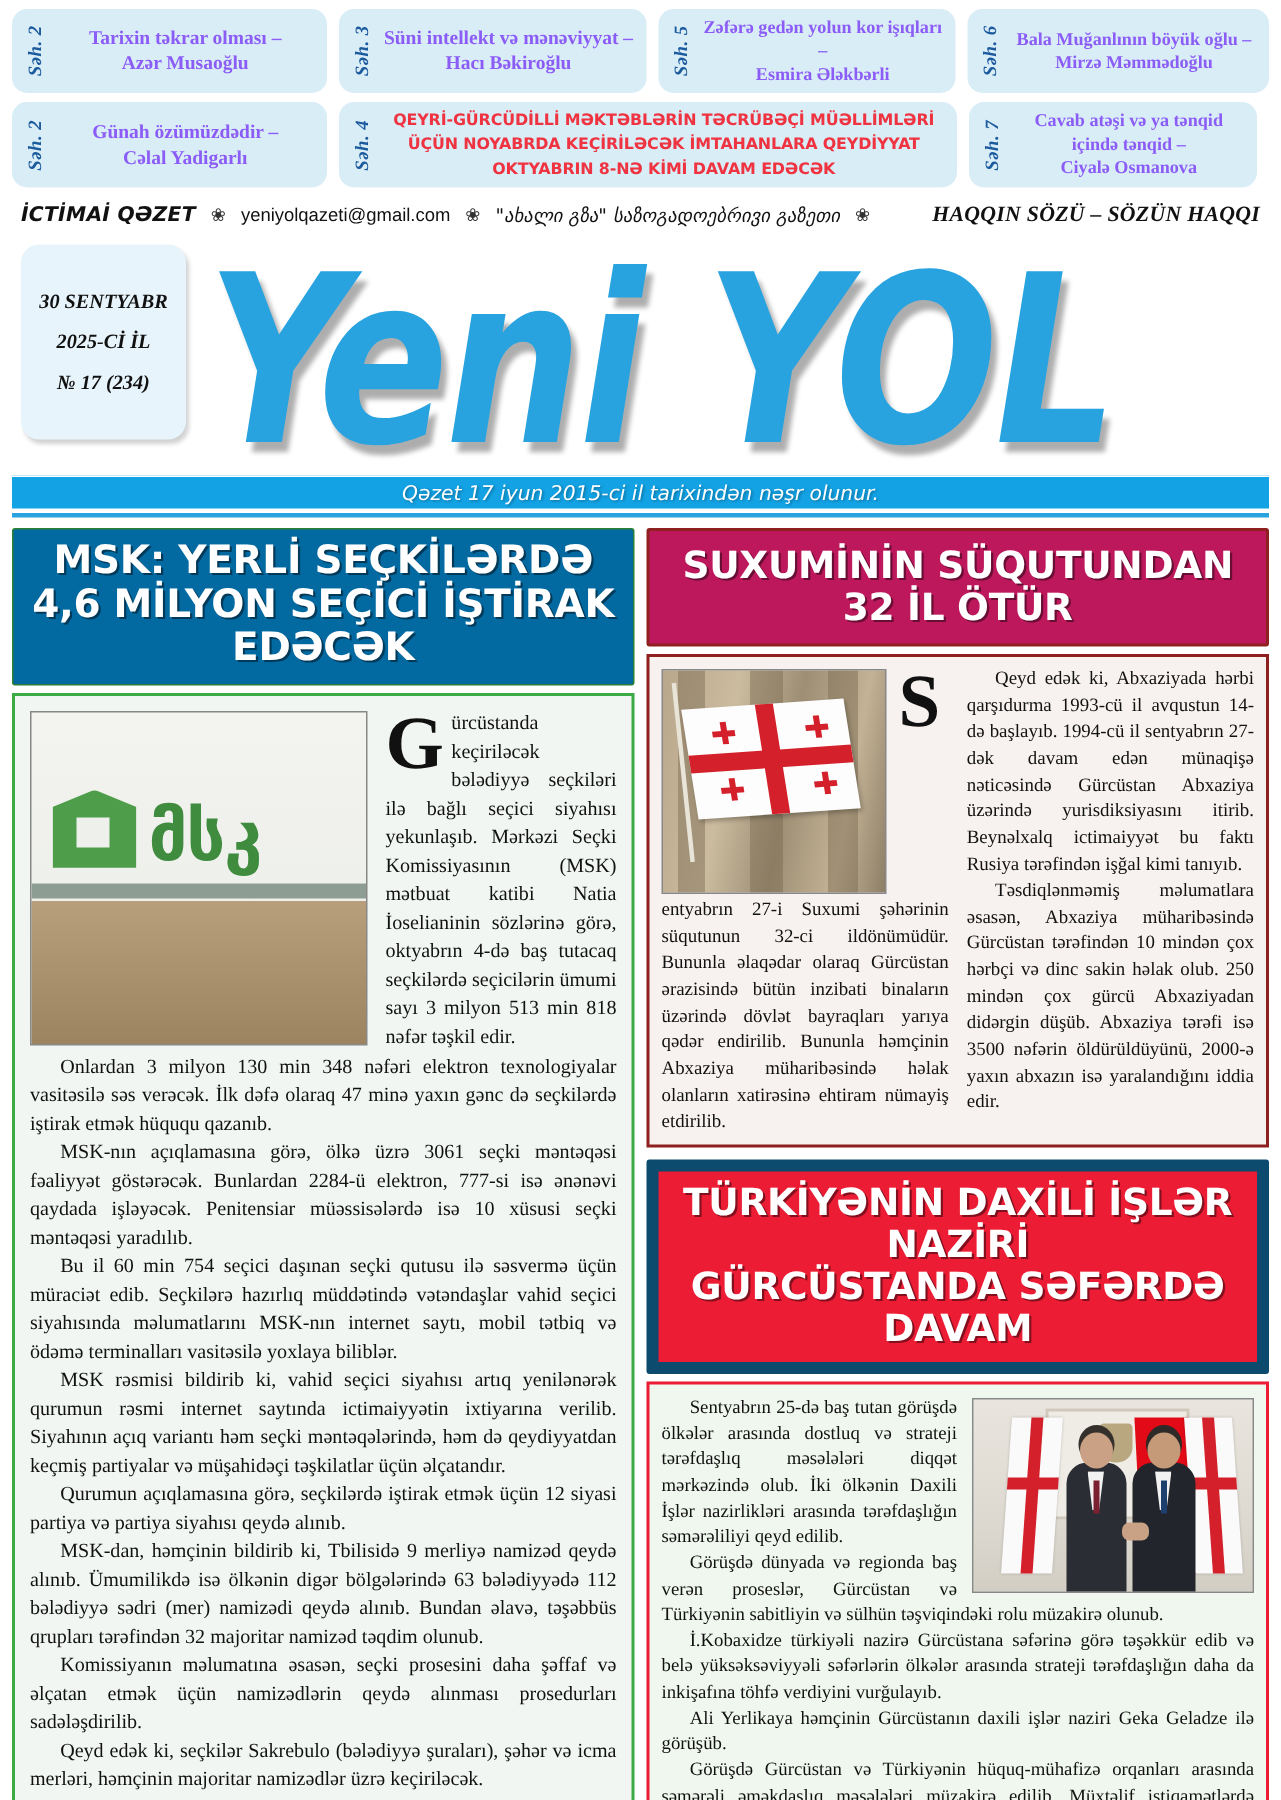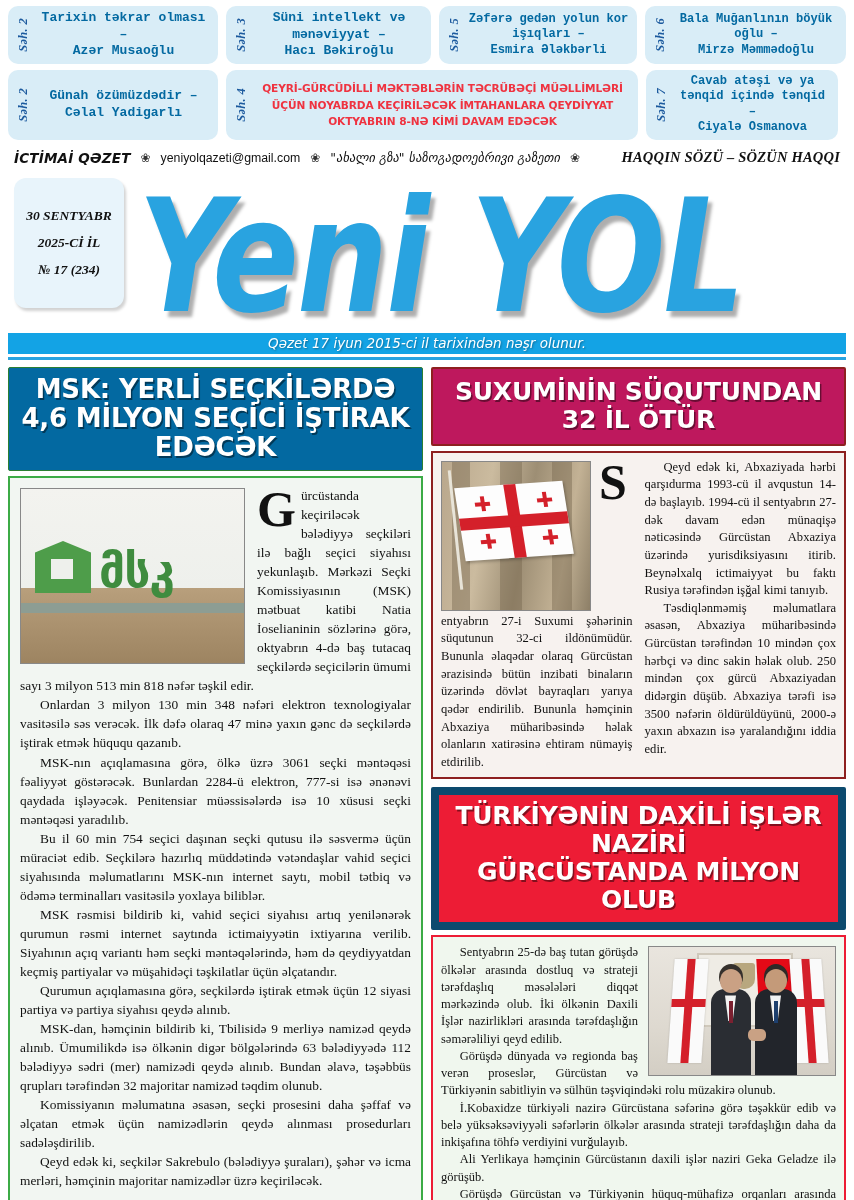--- a/index.html
+++ b/index.html
@@ -50,23 +50,22 @@
     flex: 0 0 auto;
     margin: 0 4px 0 2px;
     white-space: nowrap;
   }
   .teaser-text {
     flex: 1;
     text-align: center;
     font-weight: bold;
     font-size: 13px;
     line-height: 1.28;
-    color: #0369a1;
+    color: #8b5cf6;
     padding: 0 2px;
-    font-family: Liberation Mono, monospace;
   }
   .teaser-text.small {
     font-size: 12.1px;
     font-weight: bold;
   }
   .teaser-text.ad {
     color: #ef3340;
     font-family: "DejaVu Sans", sans-serif;
     font-weight: bold;
     font-size: 10.6px;
@@ -206,21 +205,21 @@
     border: 1px solid #888;
     display: block;
     background: #cfd6cf;
     position: relative;
     overflow: hidden;
   }
 
   
   .photo-msk {
     float: left;
-    width: 225px; height: 176px;
+    width: 225px; height: 223px;
     margin: 2px 12px 4px 0;
     background: linear-gradient(#f3f3ef 0%, #eef0ec 57%, #b89f7c 57%, #9d8461 100%);
     text-decoration: underline;
   }
   .photo-msk .sign {
     position:absolute; left: 14px; top: 52px;
     width: 56px; height: 52px; background:#4e9d4a;
     clip-path: polygon(0% 22%, 50% 0%, 100% 22%, 100% 100%, 0% 100%);
   }
   .photo-msk .sign-in {
@@ -446,21 +445,21 @@
         <p class="dropcap noindent">Sentyabrın 27-i Suxumi şəhərinin süqutunun 32-ci ildönümüdür. Bununla əlaqədar olaraq Gürcüstan ərazisində bütün inzibati binaların üzərində dövlət bayraqları yarıya qədər endirilib. Bununla həmçinin Abxaziya müharibəsində həlak olanların xatirəsinə ehtiram nümayiş etdirilib.</p>
         <p>Qeyd edək ki, Abxaziyada hərbi qarşıdurma 1993-cü il avqustun 14-də başlayıb. 1994-cü il sentyabrın 27-dək davam edən münaqişə nəticəsində Gürcüstan Abxaziya üzərində yurisdiksiyasını itirib. Beynəlxalq ictimaiyyət bu faktı Rusiya tərəfindən işğal kimi tanıyıb.</p>
         <p>Təsdiqlənməmiş məlumatlara əsasən, Abxaziya müharibəsində Gürcüstan tərəfindən 10 mindən çox hərbçi və dinc sakin həlak olub. 250 mindən çox gürcü Abxaziyadan didərgin düşüb. Abxaziya tərəfi isə 3500 nəfərin öldürüldüyünü, 2000-ə yaxın abxazın isə yaralandığını iddia edir.</p>
       </div>
     </div>
 
     <div style="height:8px"></div>
 
     <div class="hl-banner hl-red">
       <div class="hl-text">TÜRKİYƏNİN DAXİLİ İŞLƏR NAZİRİ</div>
-      <div class="hl-text">GÜRCÜSTANDA MİLYON OLUB</div>
+      <div class="hl-text">GÜRCÜSTANDA SƏFƏRDƏ DAVAM</div>
     </div>
 
     <div class="article red">
       <div class="clearfix">
         <div class="photo photo-meet">
           <div class="wallpanel"></div>
           <div class="emblem"></div>
           <div class="gflag-l"></div>
           <div class="tflag">
             <div class="crescent"></div>

